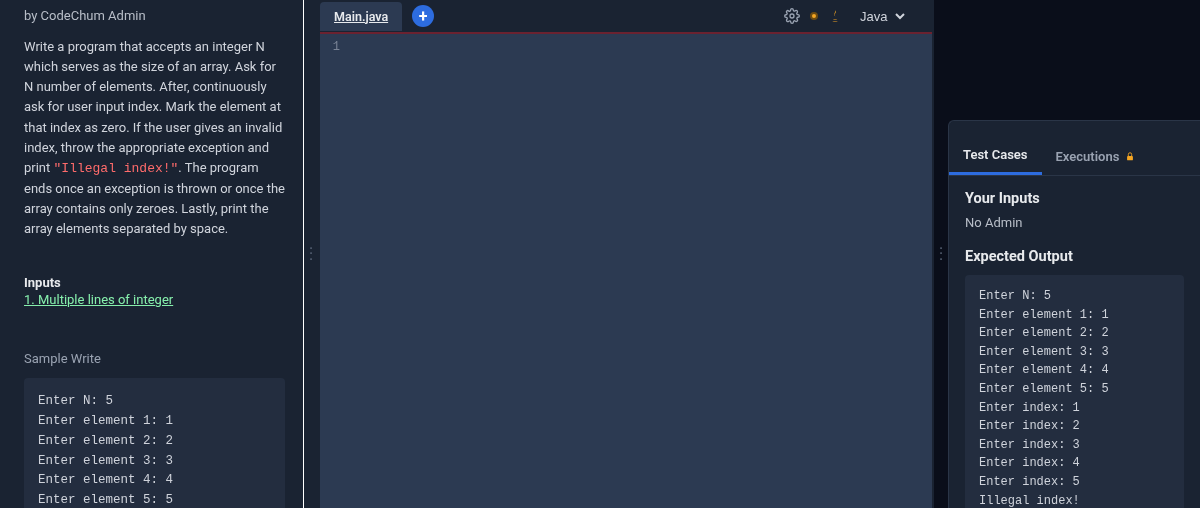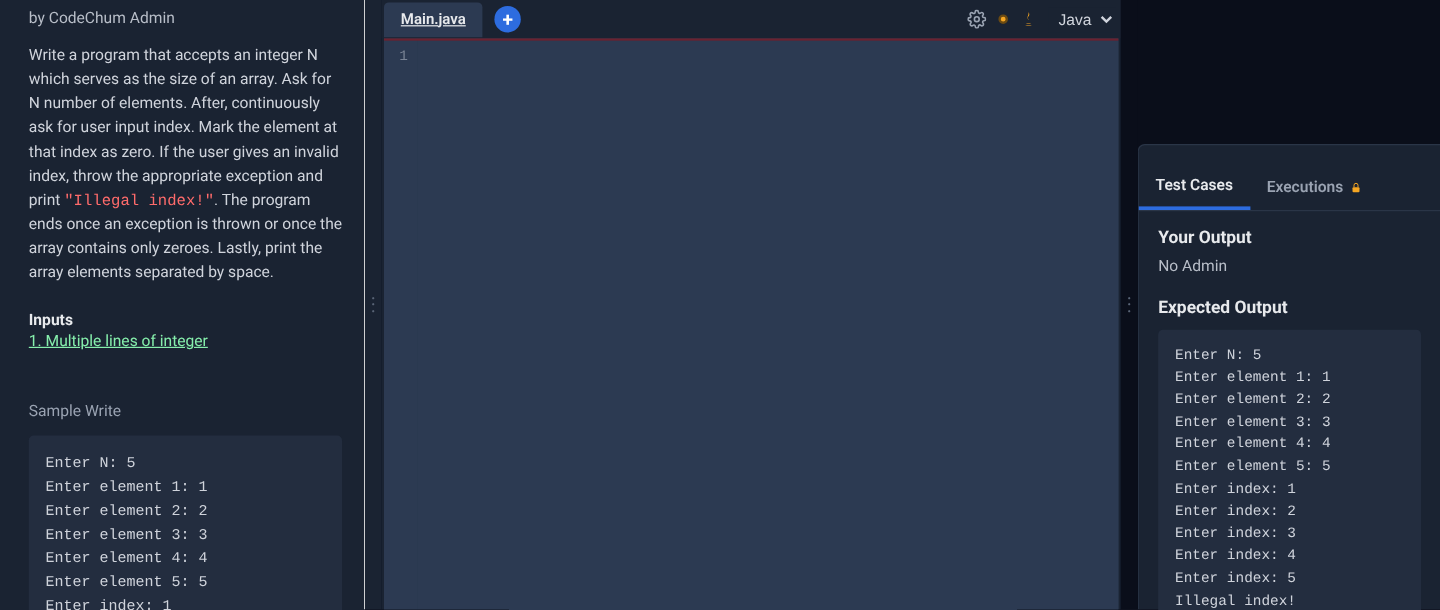--- a/index.html
+++ b/index.html
@@ -20,21 +20,21 @@
   height: 100%;
   background: #1a2332;
   overflow-y: scroll;
   position: relative;
   border-right: 1px solid #ffffff;
 }
 .problem-content { padding: 0 18px 20px 24px; }
 .byline { color: #b8bec8; font-size: 13px; margin: 8px 0 14px 0; }
 .problem-text { color: #d0d4dc; line-height: 1.55; font-size: 13px; }
 .problem-text .inline-code { font-family: "Courier New", monospace; color: #ff6b6b; }
-.inputs-heading { font-weight: 700; margin-top: 22px; color: #e8eaed;}
+.inputs-heading { font-weight: 700; margin-top: 36px; color: #e8eaed;}
 .input-line { text-decoration: underline; color: #86efac; margin-top: 2px; }
 .sample-heading { color: #9aa3b2; margin-top: 44px; font-size: 13px; }
 .sample-output {
   background: #232d3f;
   border-radius: 4px;
   padding: 14px 14px;
   margin-top: 12px;
   font-family: "Courier New", monospace;
   font-size: 12.5px;
   line-height: 1.58;
@@ -85,21 +85,21 @@
 .add-tab {
   width: 22px; height: 22px;
   border-radius: 50%;
   background: #2d6cdf;
   color: #fff;
   display:flex; align-items:center; justify-content:center;
   font-size: 16px; font-weight: 700;
   margin-left: 10px;
   cursor:pointer;
 }
-.tab-bar-right { margin-left: auto; display:flex; align-items:center; gap:10px; padding-right: 4px;}
+.tab-bar-right { margin-left: auto; display:flex; align-items:center; gap:10px; padding-right: 26px;}
 .gear-icon, .lang-icon { color:#9aa3b2; }
 .lang-select {
   background:#1a2332; color:#d0d4dc; border:none; font-size:13px;
   padding: 2px 4px; cursor:pointer;
 }
 .save-dot { width:8px; height:8px; border-radius:50%; background:#f5a623; border:2px solid #6b4a12;}
 .editor-body {
   flex:1;
   display:flex;
   background:#2c3a52;
@@ -241,21 +241,21 @@
       <span>Executions</span>
       <span class="lock-icon">
         <svg width="10" height="11" viewBox="0 0 24 24" fill="#f5a623">
             <rect x="5" y="11" width="14" height="10" rx="2"></rect>
             <path d="M8 11V7a4 4 0 0 1 8 0v4" stroke="#f5a623" stroke-width="2" fill="none"></path>
           </svg>
       </span>
     </div>
   </div>
   <div class="out-body">
-    <div class="out-heading">Your Output</div>
+    <div class="out-heading">Your Inputs</div>
     <div class="out-text">No Admin</div>
     <div class="out-heading" style="margin-top:18px">Expected Output</div>
     <div class="expected-block">Enter N: 5
 Enter element 1: 1
 Enter element 2: 2
 Enter element 3: 3
 Enter element 4: 4
 Enter element 5: 5
 Enter index: 1
 Enter index: 2

